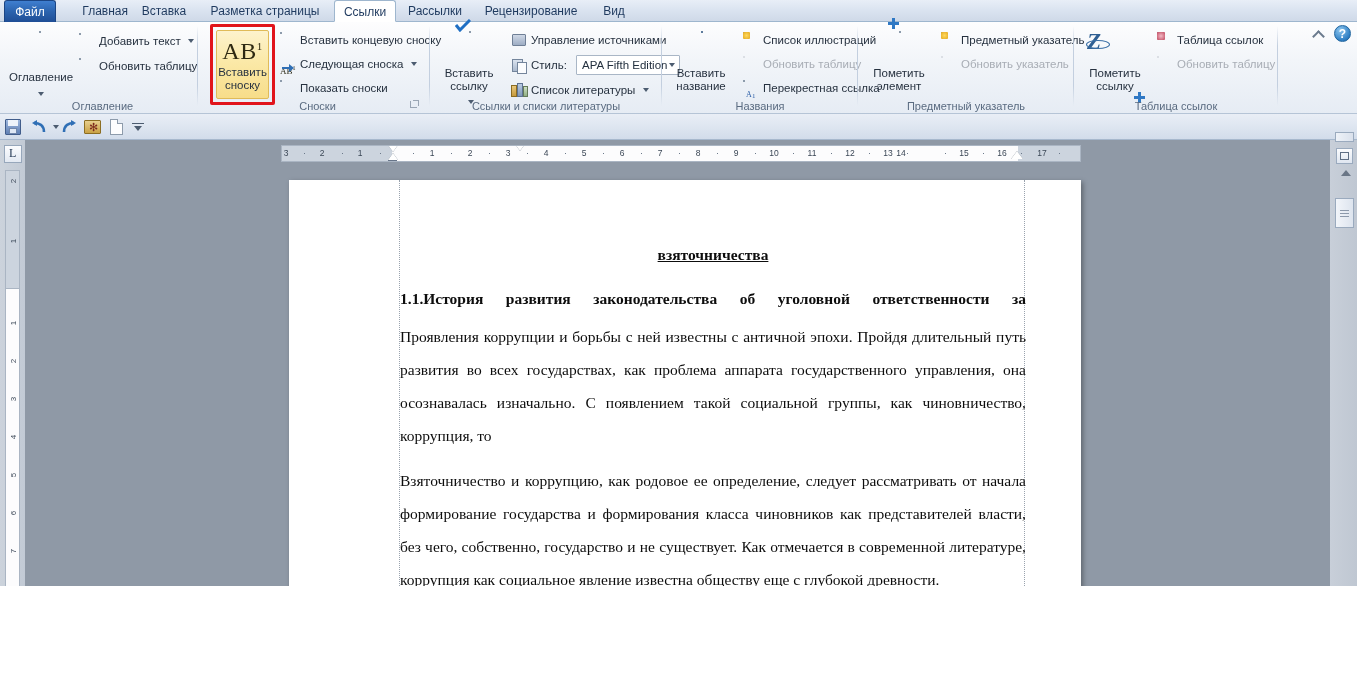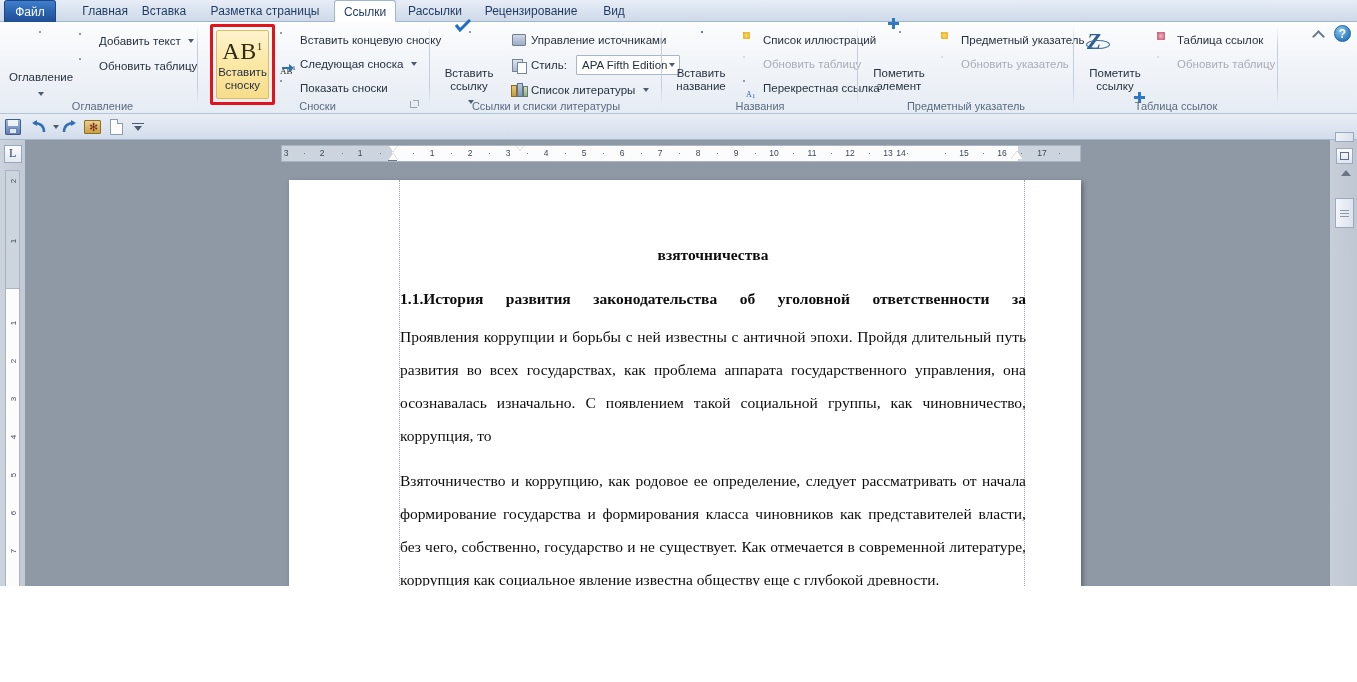--- a/index.html
+++ b/index.html
@@ -571,21 +571,21 @@
       <div class="indent-sq" style="left:106px;top:14px;"></div>
       <div class="indent-top" style="left:233px;top:-2px;"></div>
       <div class="marg-tri" style="left:729px;top:5px;"></div>
     </div>
 
     <div class="page">
       <div class="marginguide" style="left:110px;"></div>
       <div class="marginguide" style="left:735px;"></div>
 
       <div class="doc">
-        <div class="h-c" style="margin-top:-6px;">взяточничества</div>
+        <div class="h-c" style="margin-top:-6px;text-decoration:underline;">взяточничества</div>
         <div class="h-j" style="margin-top:2px;">1.1.История развития законодательства об уголовной ответственности за</div>
 
         <div class="para" style="text-indent:0;margin-top:0px;">
           <span class="jline" style="text-indent:44px;">Проявления коррупции и борьбы с ней известны с античной эпохи.</span>
           <span class="jline">Пройдя длительный путь развития во всех государствах, как проблема</span>
           <span class="jline">аппарата государственного управления, она осознавалась изначально.  С</span>
           <span class="jline">появлением такой социальной группы, как чиновничество, коррупция, то</span>
         </div>
 
         <div class="para" style="text-indent:0;margin-top:12px;">

